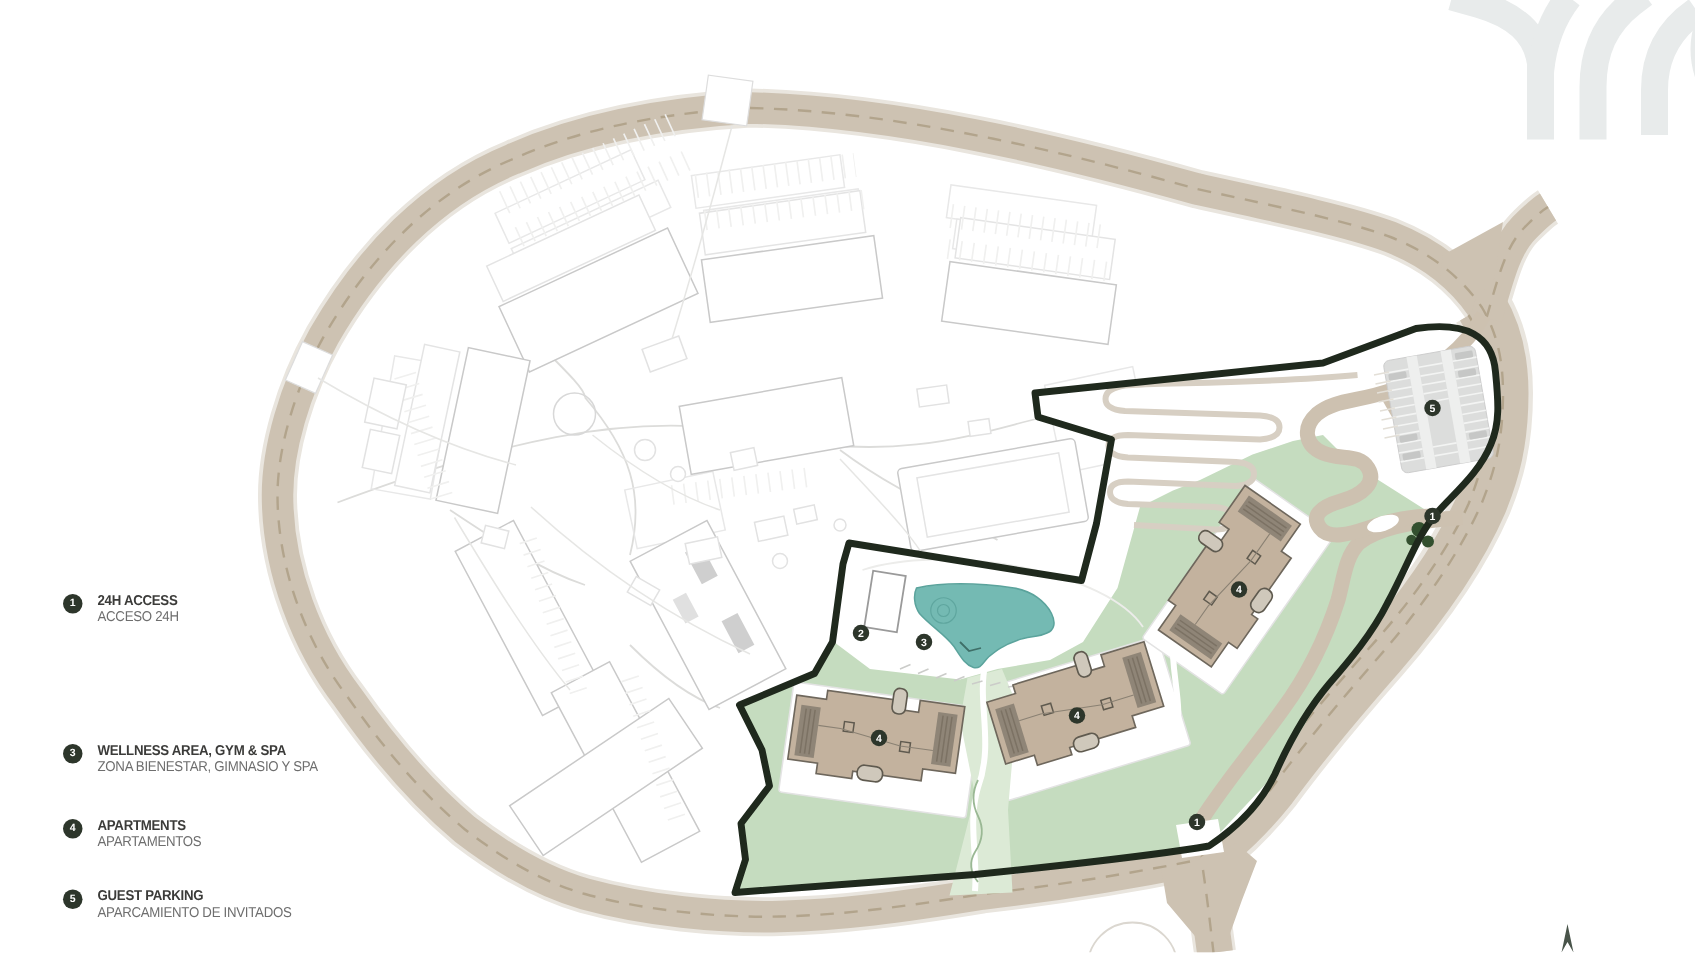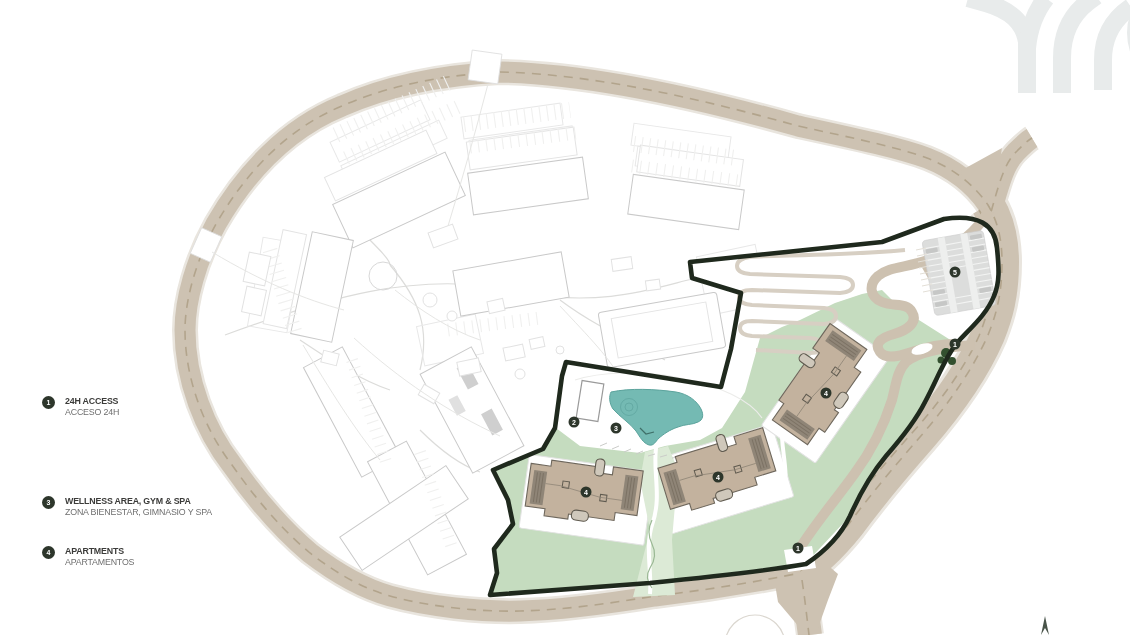--- a/index.html
+++ b/index.html
@@ -343,13 +343,18 @@
   <div class="lg-t">WELLNESS AREA, GYM &amp; SPA</div>
   <div class="lg-s">ZONA BIENESTAR, GIMNASIO Y SPA</div>
 </div>
 
 <div class="lg-row" style="top:545px;">
   <span class="lg-dot">4</span>
   <div class="lg-t">APARTMENTS</div>
   <div class="lg-s">APARTAMENTOS</div>
 </div>
 
+<div class="lg-row" style="top:592px;">
+  <span class="lg-dot">5</span>
+  <div class="lg-t">GUEST PARKING</div>
+  <div class="lg-s">APARCAMIENTO DE INVITADOS</div>
+</div>
 </div>
 
 </body></html>

